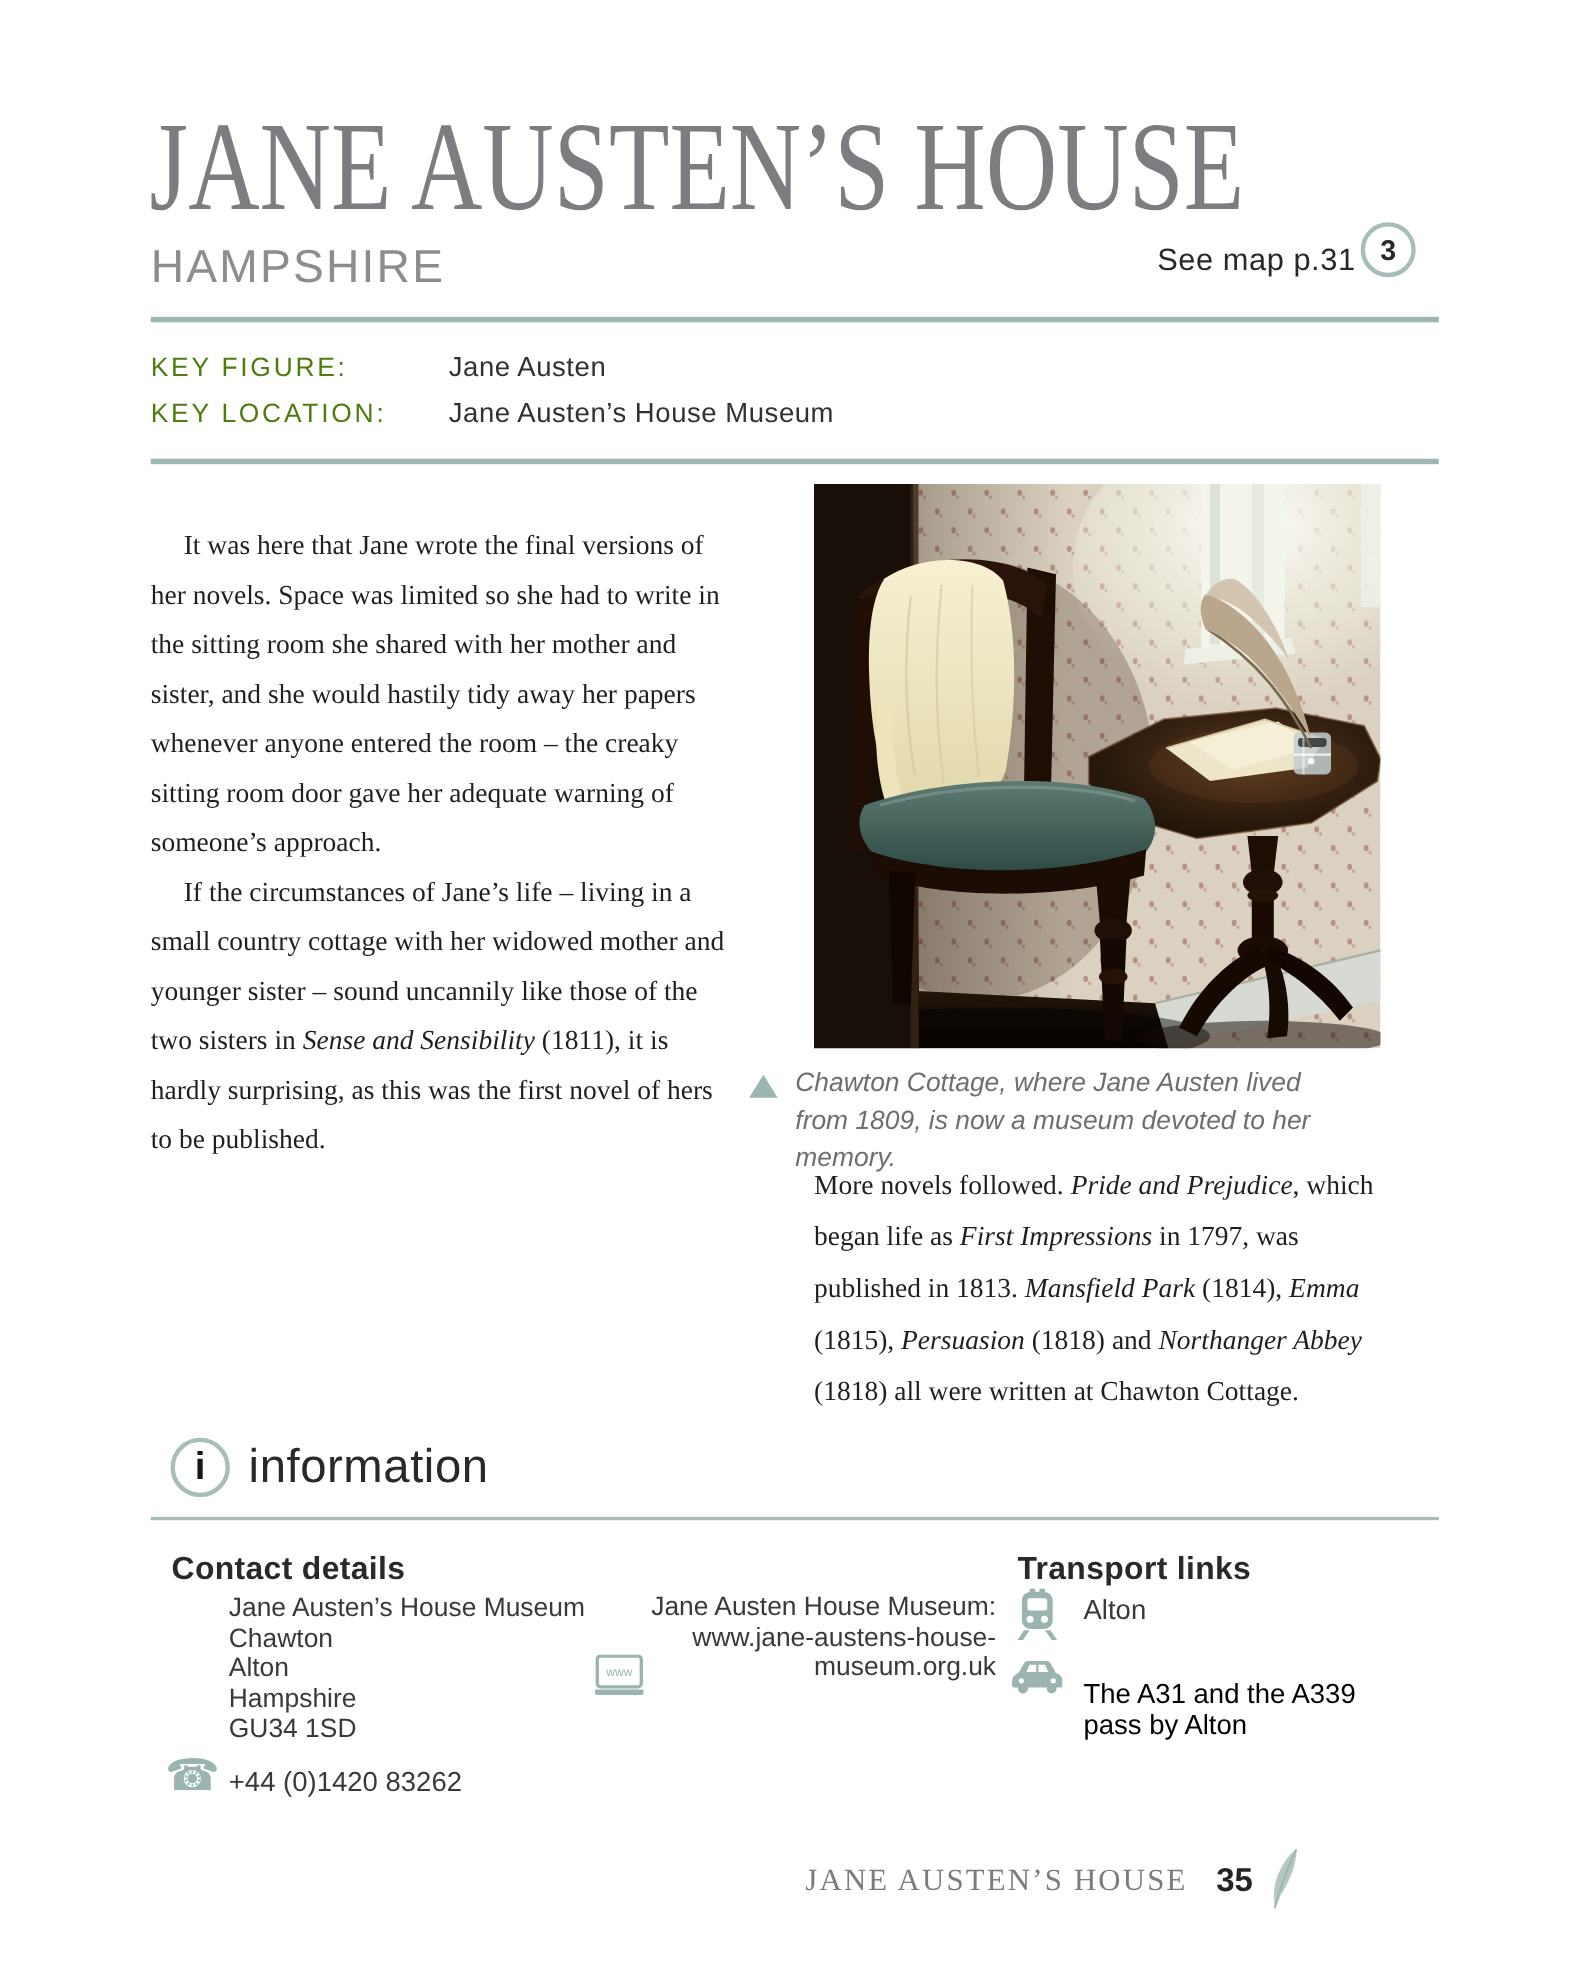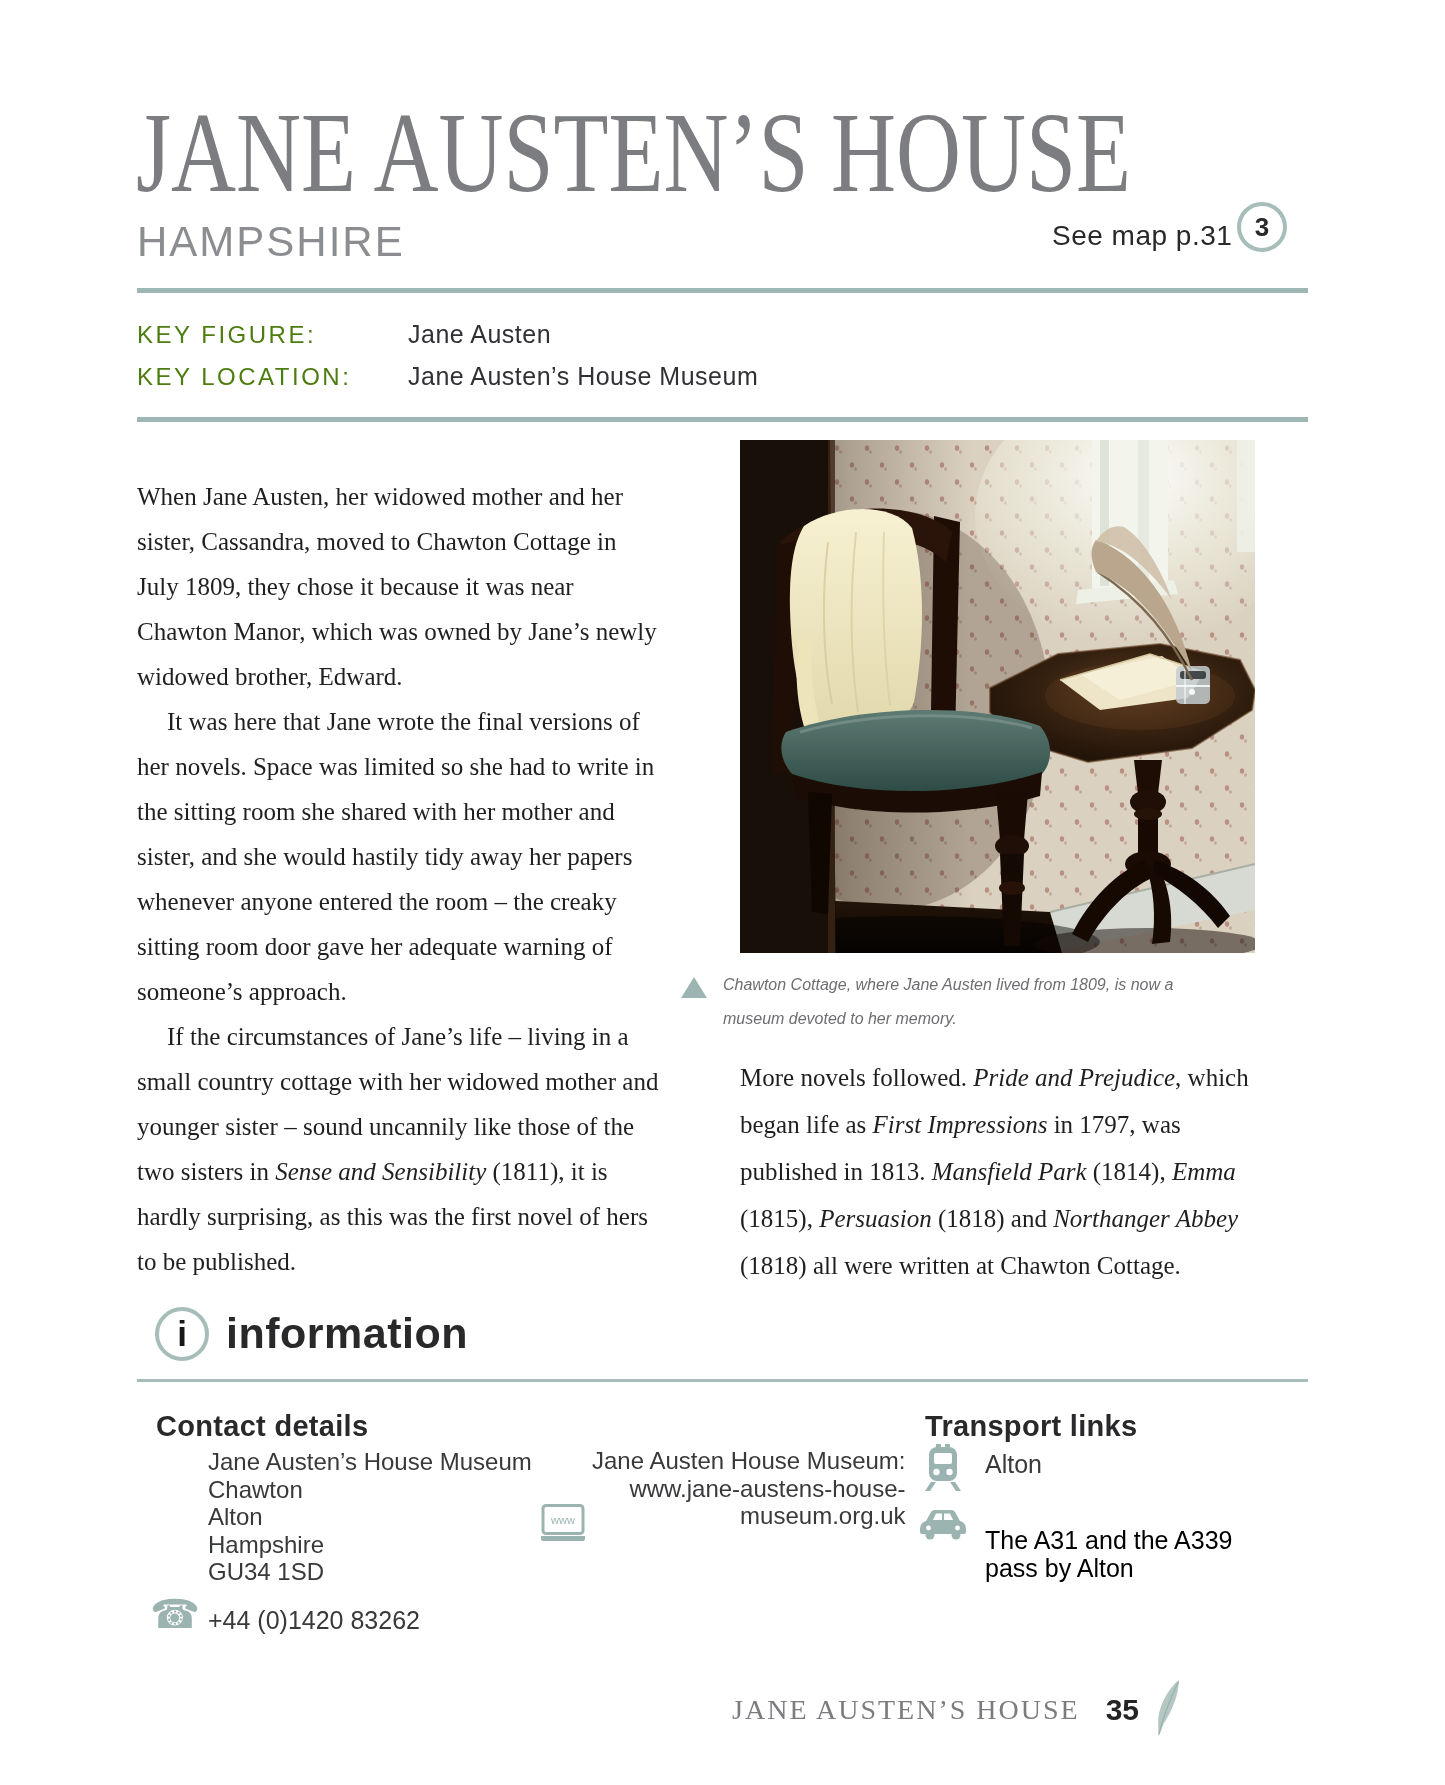--- a/index.html
+++ b/index.html
@@ -31,27 +31,27 @@
              font-family:"Liberation Serif",serif;font-size:25px;line-height:47px;color:#1f1f22;}
   .col-right p{margin:0;}
   i{font-style:italic;}
 
   .photo{position:absolute;left:740px;top:440px;width:515px;height:513px;}
   .photo svg{display:block;width:515px;height:513px;}
 
   .cap-tri{position:absolute;left:681px;top:977px;width:0;height:0;
            border-left:13px solid transparent;border-right:13px solid transparent;
            border-bottom:21px solid #9db5b2;}
-  .caption{position:absolute;left:723px;top:968px;width:500px;font-size:16px;line-height:34px;
+  .caption{position:absolute;left:723px;top:968px;width:500px;font-size:24px;line-height:34px;
            font-style:italic;color:#6d6e71;}
 
   .info-icon{position:absolute;left:155px;top:1307px;width:54px;height:54px;border:4px solid #a7bdba;
              border-radius:50%;box-sizing:border-box;display:flex;align-items:center;justify-content:center;background:#fff;}
   .info-i{font-size:35px;font-weight:800;color:#171719;line-height:1;transform:translateY(-1px);}
-  .info-heading{position:absolute;left:226px;top:1309px;font-size:43px;font-weight:700;color:#29292b;letter-spacing:0.5px;}
+  .info-heading{position:absolute;left:226px;top:1309px;font-size:43px;font-weight:400;color:#29292b;letter-spacing:0.5px;}
 
   .sec-heading{position:absolute;font-size:29px;font-weight:700;color:#29292b;letter-spacing:0.3px;}
   .contact-heading{left:156px;top:1410px;}
   .transport-heading{left:925px;top:1410px;}
 
   .address{position:absolute;left:208px;top:1448px;font-size:24px;line-height:27.5px;color:#38393b;}
   .website{position:absolute;left:592px;top:1447px;font-size:24px;line-height:27.5px;color:#38393b;text-align:right;}
   .www-icon{position:absolute;left:540px;top:1504px;}
   .phone-icon{position:absolute;left:150px;top:1594px;font-family:"DejaVu Sans",sans-serif;
               font-size:40px;line-height:1;color:#9cb4b1;}
@@ -84,21 +84,20 @@
   <div class="key-row" style="top:320px">
     <span class="key-label">KEY FIGURE:</span><span class="key-value">Jane Austen</span>
   </div>
   <div class="key-row" style="top:362px">
     <span class="key-label">KEY LOCATION:</span><span class="key-value">Jane Austen’s House Museum</span>
   </div>
 
   <div class="rule rule-thick" style="top:417px"></div>
 
   <div class="col-left">
-    <p><span>When Jane Austen, her widowed mother and her sister, Cassandra, moved to Chawton Cottage in July 1809, they chose it because it was near Chawton Manor, which was owned by Jane’s newly widowed brother, Edward.</span></p>
     <p class="ind"><span>It was here that Jane wrote the final versions of her novels. Space was limited so she had to write in the sitting room she shared with her mother and sister, and she would hastily tidy away her papers whenever anyone entered the room – the creaky sitting room door gave her adequate warning of someone’s approach.</span></p>
     <p class="ind"><span>If the circumstances of Jane’s life – living in a small country cottage with her widowed mother and younger sister – sound uncannily like those of the two sisters in </span><i>Sense and Sensibility</i><span> (1811), it is hardly surprising, as this was the first novel of hers to be published.</span></p>
   </div>
 
   <div class="photo">
     <svg viewBox="0 0 515 513" xmlns="http://www.w3.org/2000/svg">
       <defs>
         <pattern id="wp" width="30" height="34" patternUnits="userSpaceOnUse">
           <ellipse cx="7" cy="8" rx="2.2" ry="2.8" fill="#96524a" opacity="0.5"></ellipse>
           <ellipse cx="10.5" cy="12" rx="1.4" ry="1.8" fill="#96524a" opacity="0.35"></ellipse>

